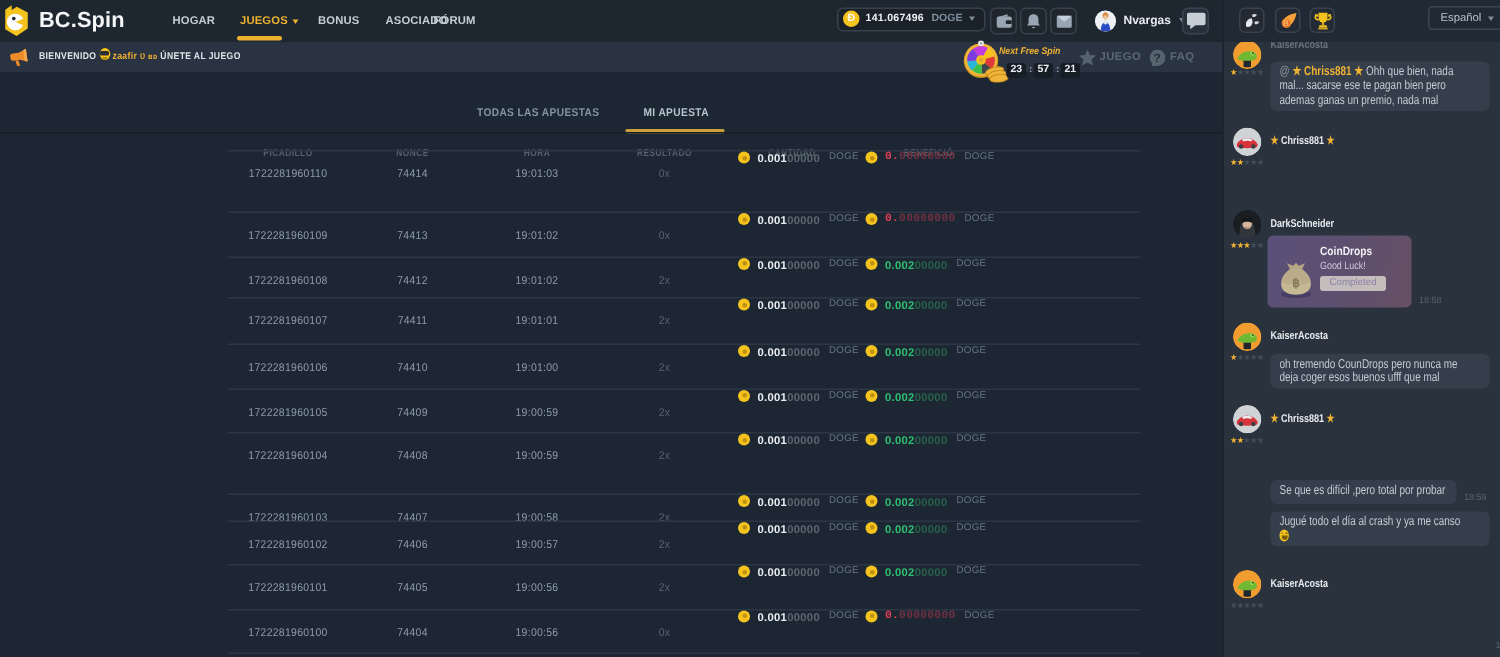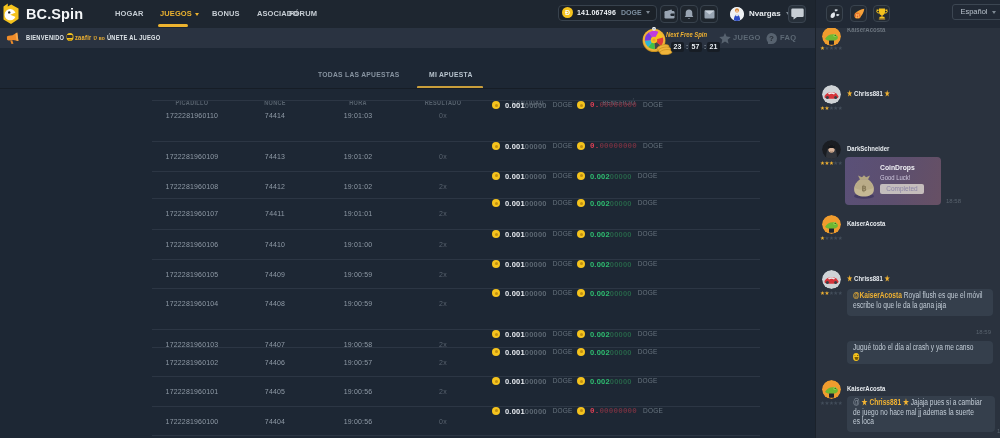--- a/index.html
+++ b/index.html
@@ -355,20 +355,23 @@
 <div class="abs" id="chat">
   <div class="abs avatar" style="top:27px"><svg width="19" height="19" viewBox="0 0 19 19">
         <circle cx="9.5" cy="9.5" r="9.5" fill="#f09c2e"></circle>
         <path d="M3 12 C5 8 9 6.5 13 7.5 C15.5 8.2 16.5 10 15.5 12 C13 14.5 6 14.5 3 12 Z" fill="#6fb832"></path>
         <circle cx="12.8" cy="8.6" r="1.5" fill="#8fd24f"></circle>
         <circle cx="13.2" cy="8.4" r="0.6" fill="#2c3e12"></circle>
         <path d="M7 13.5 h5 v4 a9.5 9.5 0 0 1 -5 0 Z" fill="#20262e"></path>
       </svg></div>
   <div class="abs uname" style="top:25px;color:#6a737d">KaiserAcosta</div>
   <div class="abs stars" style="top:45px"><span class="y">★</span><span class="">★</span><span class="">★</span><span class="">★</span><span class="">★</span></div>
+  <div class="abs bubble" style="top:40.5px;width:146px;height:33px">
+      <span class="in"><span class="g">@</span> <span class="y">★ Chriss881 ★</span> Ohh que bien, nada<br>mal... sacarse ese te pagan bien pero<br>ademas ganas un premio, nada mal</span>
+    </div>
 
   <div class="abs avatar" style="top:85px"><svg width="19" height="19" viewBox="0 0 19 19">
         <circle cx="9.5" cy="9.5" r="9.5" fill="#cfd3d6"></circle>
         <path d="M2.5 11 C4 8.5 7 7 9.5 7 C12.5 7 15.5 9 16.5 11.5 L16 13 C13 14 6 14 2.8 13 Z" fill="#d6343a"></path>
         <path d="M6 8.2 C7 6.8 12 6.8 13 8.4 L12 9.4 C10.5 8.6 8.5 8.6 7 9.4 Z" fill="#e9ecee"></path>
         <circle cx="5.4" cy="12.6" r="1.5" fill="#3a3f45"></circle>
         <circle cx="13.6" cy="12.6" r="1.5" fill="#3a3f45"></circle>
       </svg></div>
   <div class="abs uname" style="top:89px"><span class="y">★</span> Chriss881 <span class="y">★</span></div>
   <div class="abs stars" style="top:105px"><span class="y">★</span><span class="y">★</span><span class="">★</span><span class="">★</span><span class="">★</span></div>
@@ -398,50 +401,50 @@
 
   <div class="abs avatar" style="top:215px"><svg width="19" height="19" viewBox="0 0 19 19">
         <circle cx="9.5" cy="9.5" r="9.5" fill="#f09c2e"></circle>
         <path d="M3 12 C5 8 9 6.5 13 7.5 C15.5 8.2 16.5 10 15.5 12 C13 14.5 6 14.5 3 12 Z" fill="#6fb832"></path>
         <circle cx="12.8" cy="8.6" r="1.5" fill="#8fd24f"></circle>
         <circle cx="13.2" cy="8.4" r="0.6" fill="#2c3e12"></circle>
         <path d="M7 13.5 h5 v4 a9.5 9.5 0 0 1 -5 0 Z" fill="#20262e"></path>
       </svg></div>
   <div class="abs uname" style="top:219px">KaiserAcosta</div>
   <div class="abs stars" style="top:235px"><span class="y">★</span><span class="">★</span><span class="">★</span><span class="">★</span><span class="">★</span></div>
+  <div class="abs bubble" style="top:235.5px;width:146px;height:23px">
+      <span class="in">oh tremendo CounDrops pero nunca me<br>deja coger esos buenos ufff que mal</span>
+    </div>
 
   <div class="abs avatar" style="top:270px"><svg width="19" height="19" viewBox="0 0 19 19">
         <circle cx="9.5" cy="9.5" r="9.5" fill="#cfd3d6"></circle>
         <path d="M2.5 11 C4 8.5 7 7 9.5 7 C12.5 7 15.5 9 16.5 11.5 L16 13 C13 14 6 14 2.8 13 Z" fill="#d6343a"></path>
         <path d="M6 8.2 C7 6.8 12 6.8 13 8.4 L12 9.4 C10.5 8.6 8.5 8.6 7 9.4 Z" fill="#e9ecee"></path>
         <circle cx="5.4" cy="12.6" r="1.5" fill="#3a3f45"></circle>
         <circle cx="13.6" cy="12.6" r="1.5" fill="#3a3f45"></circle>
       </svg></div>
   <div class="abs uname" style="top:274px"><span class="y">★</span> Chriss881 <span class="y">★</span></div>
   <div class="abs stars" style="top:290px"><span class="y">★</span><span class="y">★</span><span class="">★</span><span class="">★</span><span class="">★</span></div>
-  <div class="abs bubble" style="top:289px;width:146px;height:27px">
-      <span class="in"><span class="y">@KaiserAcosta</span> Royal flush es que el móvil<br>escribe lo que le da la gana jaja</span>
+  <div class="abs bubble" style="top:319.5px;width:124px;height:16px">
+      <span class="in">Se que es difícil ,pero total por probar</span>
     </div>
   <div class="abs ts" style="left:160px;top:329px">18:59</div>
   <div class="abs bubble" style="top:341px;width:146px;height:23px">
       <span class="in">Jugué todo el día al crash y ya me canso<br><span style="display:inline-block;width:8px;height:8px;border-radius:50%;background:#f5c31d;vertical-align:-1px;position:relative;"><span style="position:absolute;left:1.5px;top:2px;width:1.5px;height:1.5px;border-radius:50%;background:#7a5b00"></span><span style="position:absolute;right:1.5px;top:2px;width:1.5px;height:1.5px;border-radius:50%;background:#7a5b00"></span><span style="position:absolute;left:1.5px;bottom:1px;width:5px;height:2.5px;border-radius:0 0 3px 3px;background:#7a5b00"></span></span></span>
     </div>
 
   <div class="abs avatar" style="top:380px"><svg width="19" height="19" viewBox="0 0 19 19">
         <circle cx="9.5" cy="9.5" r="9.5" fill="#f09c2e"></circle>
         <path d="M3 12 C5 8 9 6.5 13 7.5 C15.5 8.2 16.5 10 15.5 12 C13 14.5 6 14.5 3 12 Z" fill="#6fb832"></path>
         <circle cx="12.8" cy="8.6" r="1.5" fill="#8fd24f"></circle>
         <circle cx="13.2" cy="8.4" r="0.6" fill="#2c3e12"></circle>
         <path d="M7 13.5 h5 v4 a9.5 9.5 0 0 1 -5 0 Z" fill="#20262e"></path>
       </svg></div>
   <div class="abs uname" style="top:384px">KaiserAcosta</div>
   <div class="abs stars" style="top:400px"><span class="">★</span><span class="">★</span><span class="">★</span><span class="">★</span><span class="">★</span></div>
-  <div class="abs bubble" style="top:396px;width:148px;height:36px">
-      <span class="in"><span class="g">@</span> <span class="y">★ Chriss881 ★</span> Jajaja pues si a cambiar<br>de juego no hace mal jj ademas la suerte<br>es loca</span>
-    </div>
 
   <div class="abs ts" style="left:181px;top:428px">18:59</div>
   <div class="abs" style="left:0;top:0;width:185px;height:28px;background:#212935;"></div>
   <div class="abs cbtn" style="left:10px">
       <svg width="11" height="11" viewBox="0 0 11 11">
 <path d="M1.8 9.6 C1 7 2.6 4.6 5.4 4.2 C6.2 5.8 6.3 7.6 5.2 9 C4.2 10.1 2.9 10.2 1.8 9.6 Z" fill="#e3e8ed"></path>
 <path d="M5.6 1.8 C6.8 1.1 8.2 1.2 8.9 1.8 C8.5 2.9 7.3 3.5 6 3.3 Z" fill="#cfd6dd"></path>
 <path d="M7.2 6.5 C8.4 5.9 9.8 6 10.5 6.6 C10.1 7.7 8.9 8.3 7.6 8.1 Z" fill="#cfd6dd"></path>
 </svg>
     </div>

